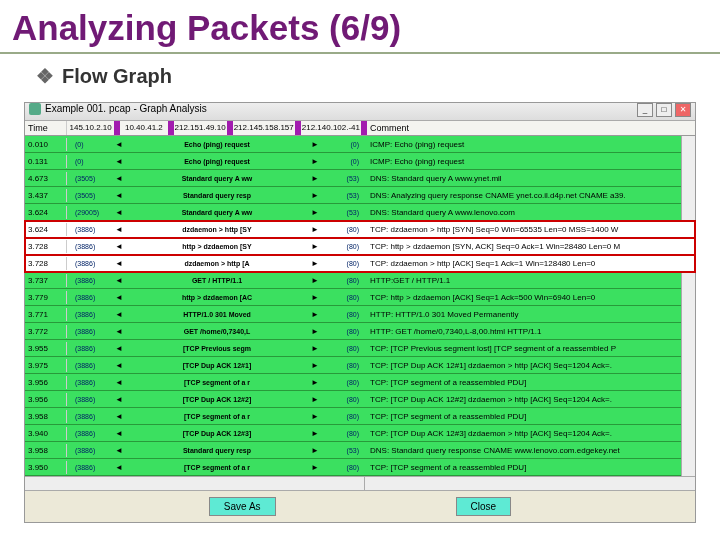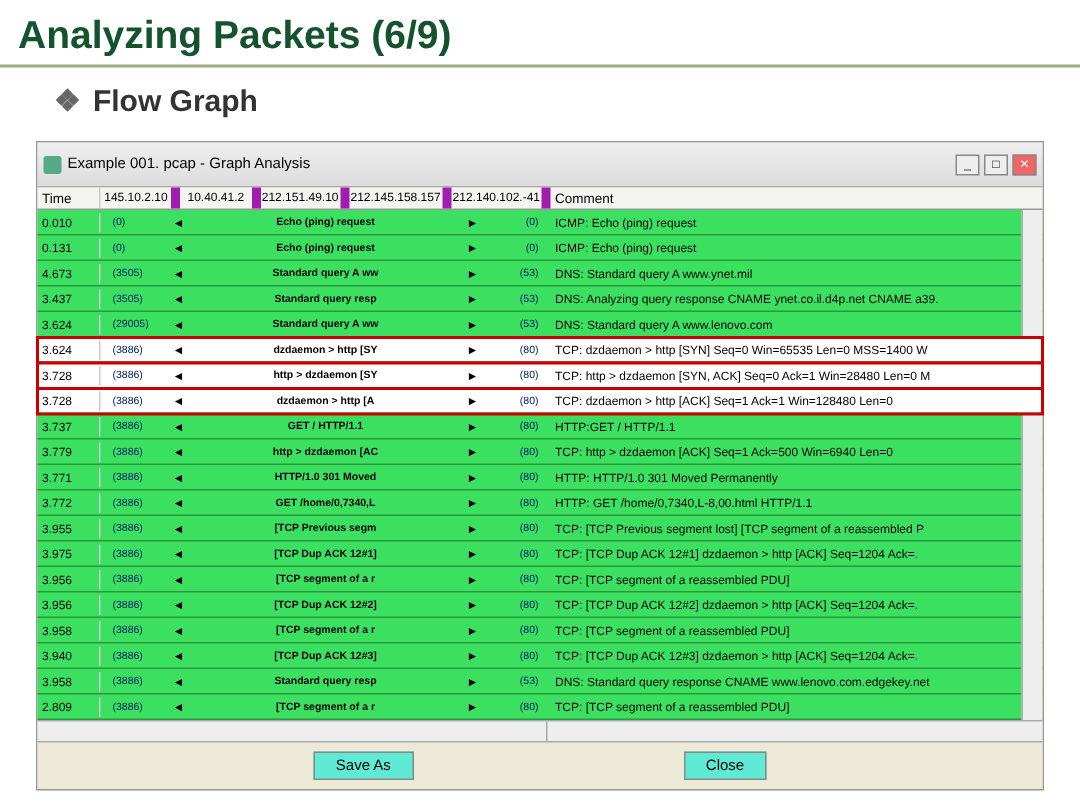--- a/index.html
+++ b/index.html
@@ -1,21 +1,21 @@
 <!DOCTYPE html>
 <html><head>
 <meta charset="utf-8">
 <style>
   * { box-sizing: border-box; margin: 0; padding: 0; }
   body { font-family: Arial, sans-serif; width: 720px; height: 540px; background: #fff; overflow: hidden; }
-  .slide-title { font-size: 26px; font-weight: bold; color: #14532d; padding: 8px 12px 4px; border-bottom: 2px solid #9a8; }
+  .slide-title { font-size: 35px; font-weight: bold; color: #701a75; padding: 8px 12px 4px; border-bottom: 2px solid #9a8; }
   .slide-subtitle { font-size: 20px; font-weight: bold; color: #333; padding: 10px 12px 6px 36px; }
   .slide-subtitle .bullet { color: #666; margin-right: 8px; }
   .app-window { margin: 8px 24px 0 24px; border: 1px solid #999; background: #ece9d8; font-size: 9px; }
-  .titlebar { height: 30px; background: linear-gradient(#eee,#ddd); border-bottom: 1px solid #aaa; display: flex; align-items: center; padding: 0 4px; }
+  .titlebar { height: 18px; background: linear-gradient(#eee,#ddd); border-bottom: 1px solid #aaa; display: flex; align-items: flex-start; padding: 0 4px; }
   .titlebar-icon { width: 12px; height: 12px; background: #5a8; border-radius: 2px; margin-right: 4px; }
   .titlebar-text { flex: 1; font-size: 10px; }
   .win-btns { display: flex; gap: 3px; }
   .win-btn { width: 16px; height: 14px; border: 1px solid #888; background: #eee; display: flex; align-items: center; justify-content: center; font-size: 8px; line-height: 1; }
   .win-btn.close { background: #e66; color: #fff; }
   .headers { display: flex; border-bottom: 1px solid #999; background: #f4f4f0; }
   .col-time { width: 42px; padding: 2px 3px; border-right: 1px solid #ccc; }
   .col-ips { width: 300px; display: flex; }
   .col-ip { flex: 1; text-align: center; padding: 2px 1px; border-right: 6px solid #a21caf; font-size: 8px; }
   .col-comment { flex: 1; padding: 2px 3px; }
@@ -274,21 +274,21 @@
           <div class="flow">
             <span class="port-l">(3886)</span>
             <span class="arrow-l">◄</span>
             <span class="msg">Standard query resp</span>
             <span class="arrow-r">►</span>
             <span class="port-r">(53)</span>
           </div>
           <div class="col-comment">DNS: Standard query response CNAME www.lenovo.com.edgekey.net</div>
         </div>
         <div class="row">
-          <div class="col-time">2.809</div>
+          <div class="col-time">3.950</div>
           <div class="flow">
             <span class="port-l">(3886)</span>
             <span class="arrow-l">◄</span>
             <span class="msg">[TCP segment of a r</span>
             <span class="arrow-r">►</span>
             <span class="port-r">(80)</span>
           </div>
           <div class="col-comment">TCP: [TCP segment of a reassembled PDU]</div>
         </div>
       </div>

